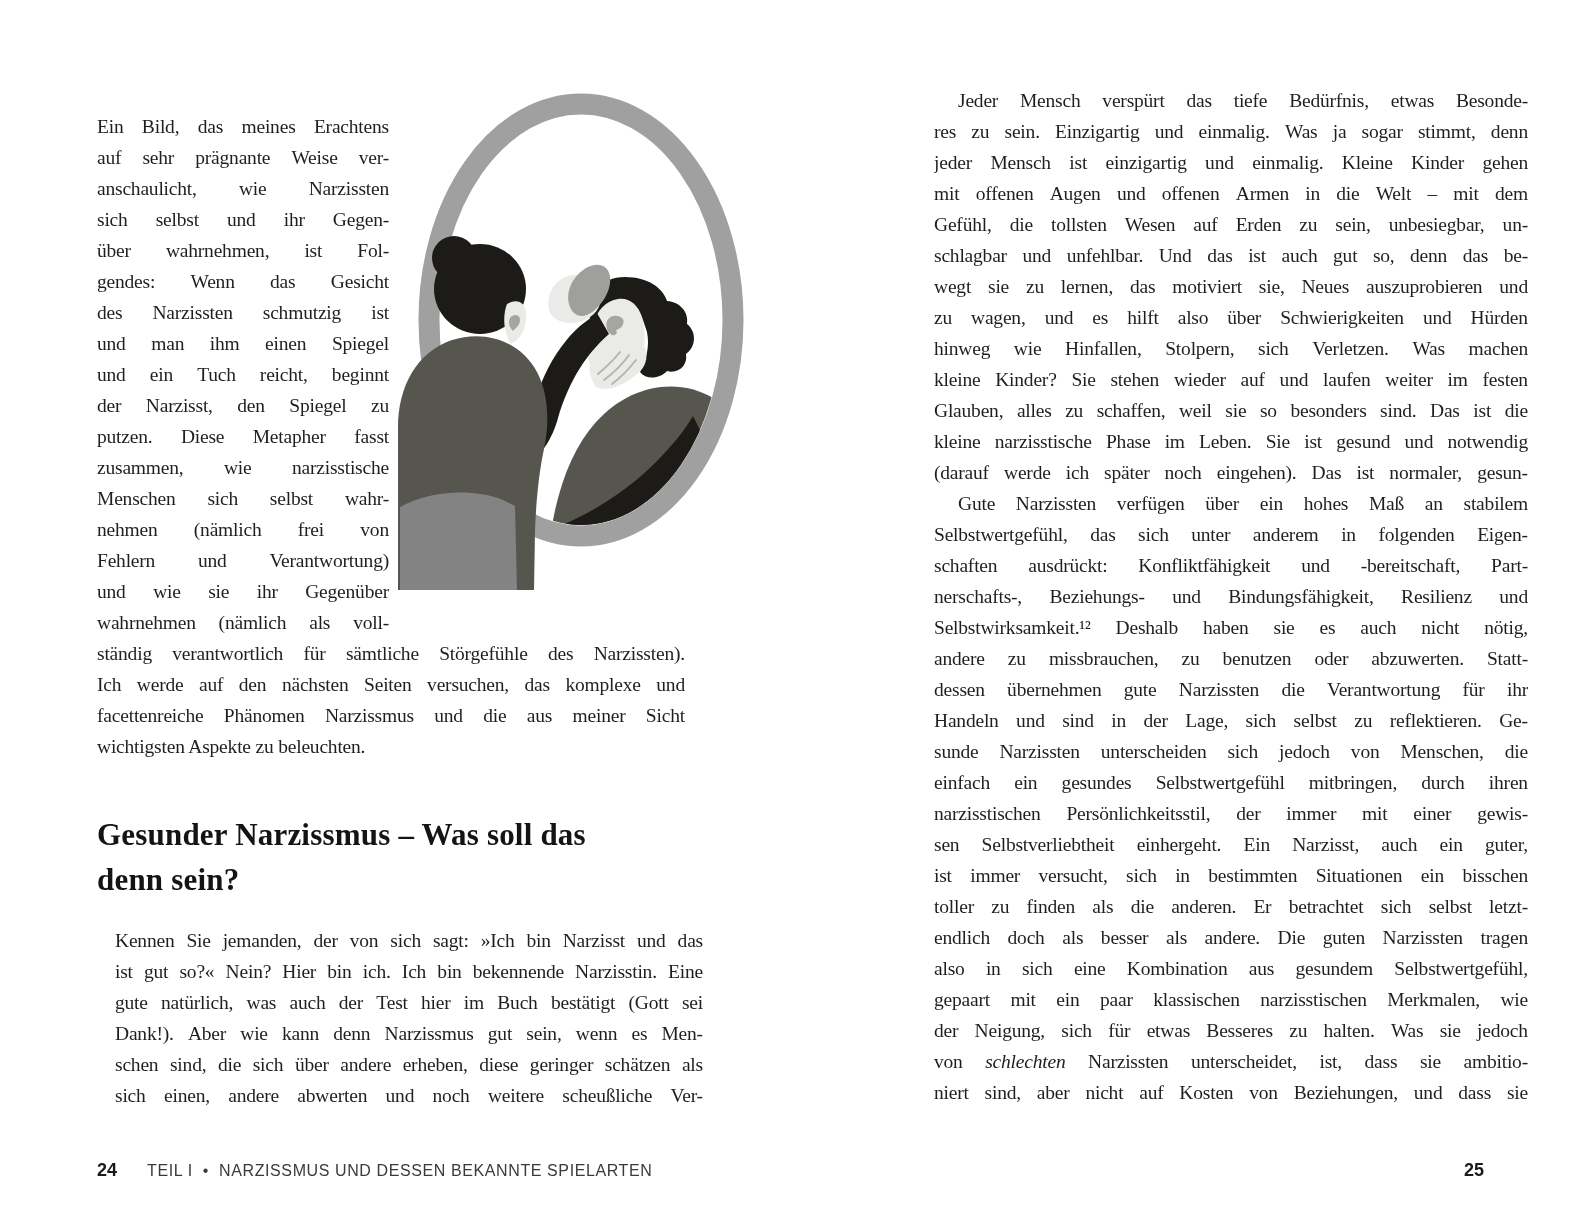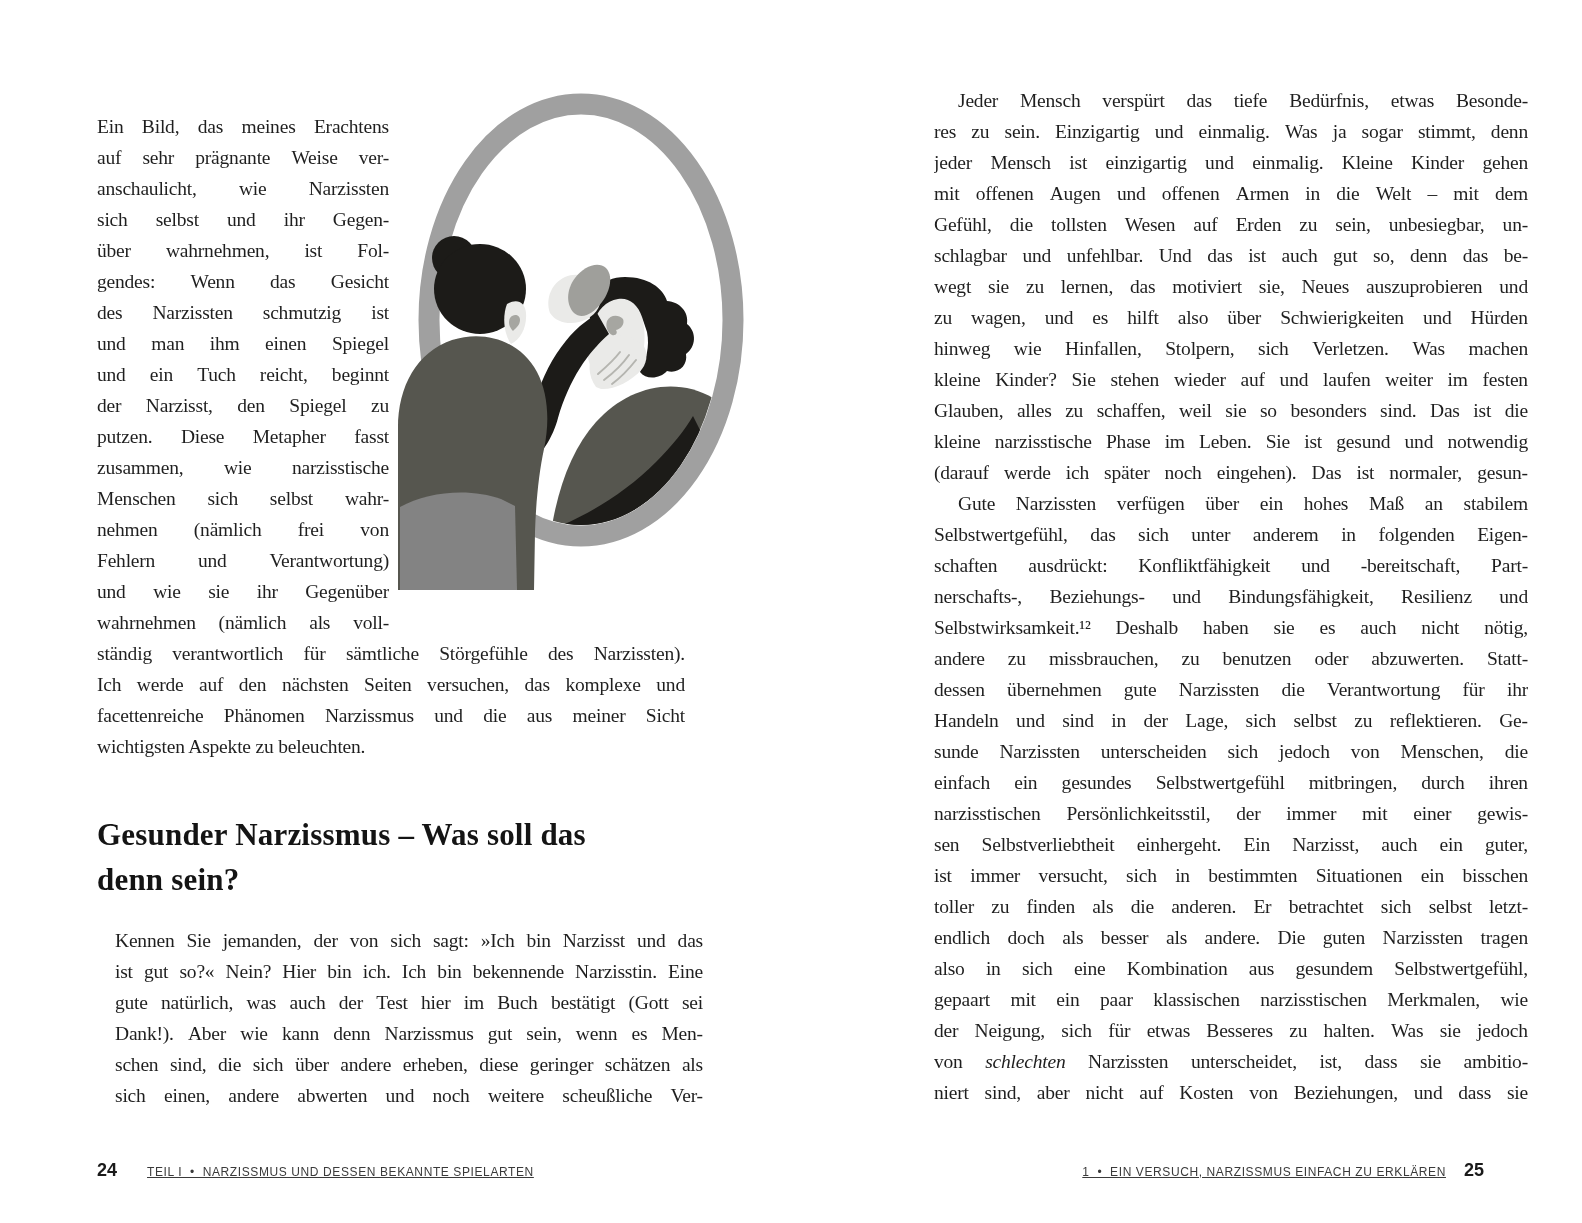--- a/index.html
+++ b/index.html
@@ -26,21 +26,21 @@
   #intro-left{left:97px;top:111px;width:588px;}
   #heading-left{position:absolute;left:97px;top:812px;width:560px;
     font-family:Liberation Serif, serif;font-weight:700;font-size:31px;
     letter-spacing:0.2px;color:var(--heading);}
   .hline{line-height:45px;white-space:nowrap;}
   #para2-left{left:115px;top:925px;width:588px;}
   #para-right{left:99px;top:85px;width:594px;margin-left:44px;}
 
   .footer{position:absolute;top:1160px;display:flex;align-items:baseline;
     font-family:"Liberation Sans",sans-serif;color:var(--footer-text);}
-  .footer .caps{font-size:12px;letter-spacing:0.6px;white-space:pre;text-decoration:underline;}
+  .footer .caps{font-size:16px;letter-spacing:0.6px;white-space:pre;}
   .footer .pnum{font-weight:700;font-size:18px;color:#1a1a1a;}
   #footer-left{left:97px;gap:30px;}
   #footer-right{right:98px;gap:18px;}
 
   #illustration{position:absolute;left:398px;top:80px;width:362px;height:510px;}
   .ring{fill:none;stroke:var(--ring);stroke-width:21px;}
   .f-hair{fill:var(--hair);}
   .f-ink{fill:var(--hair);}
   .f-body{fill:var(--body-dark);}
   .f-skirt{fill:var(--body-light);}
@@ -689,18 +689,17 @@
           <span>Kosten</span>
           <span>von</span>
           <span>Beziehungen,</span>
           <span>und</span>
           <span>dass</span>
           <span>sie</span>
         </div>
       </div>
 
     <div id="footer-right" class="footer">
-      <span class="caps">1  •  EIN VERSUCH, NARZISSMUS EINFACH ZU ERKLÄREN</span>
       <span class="pnum">25</span>
     </div>
   </div>
 
 </div>
 
 </body></html>

